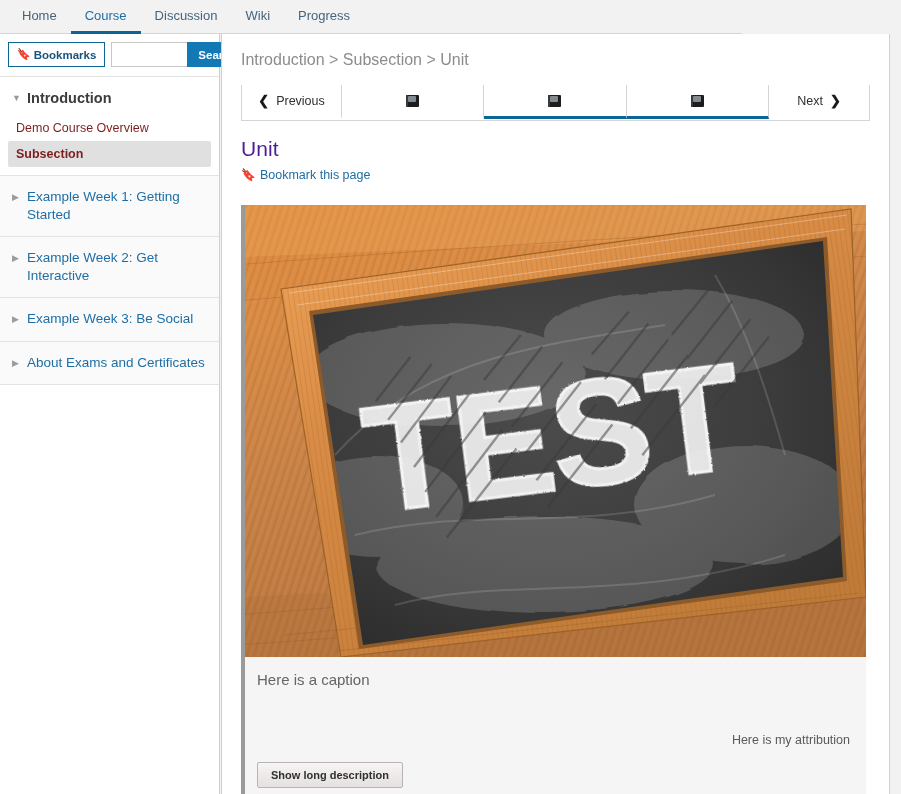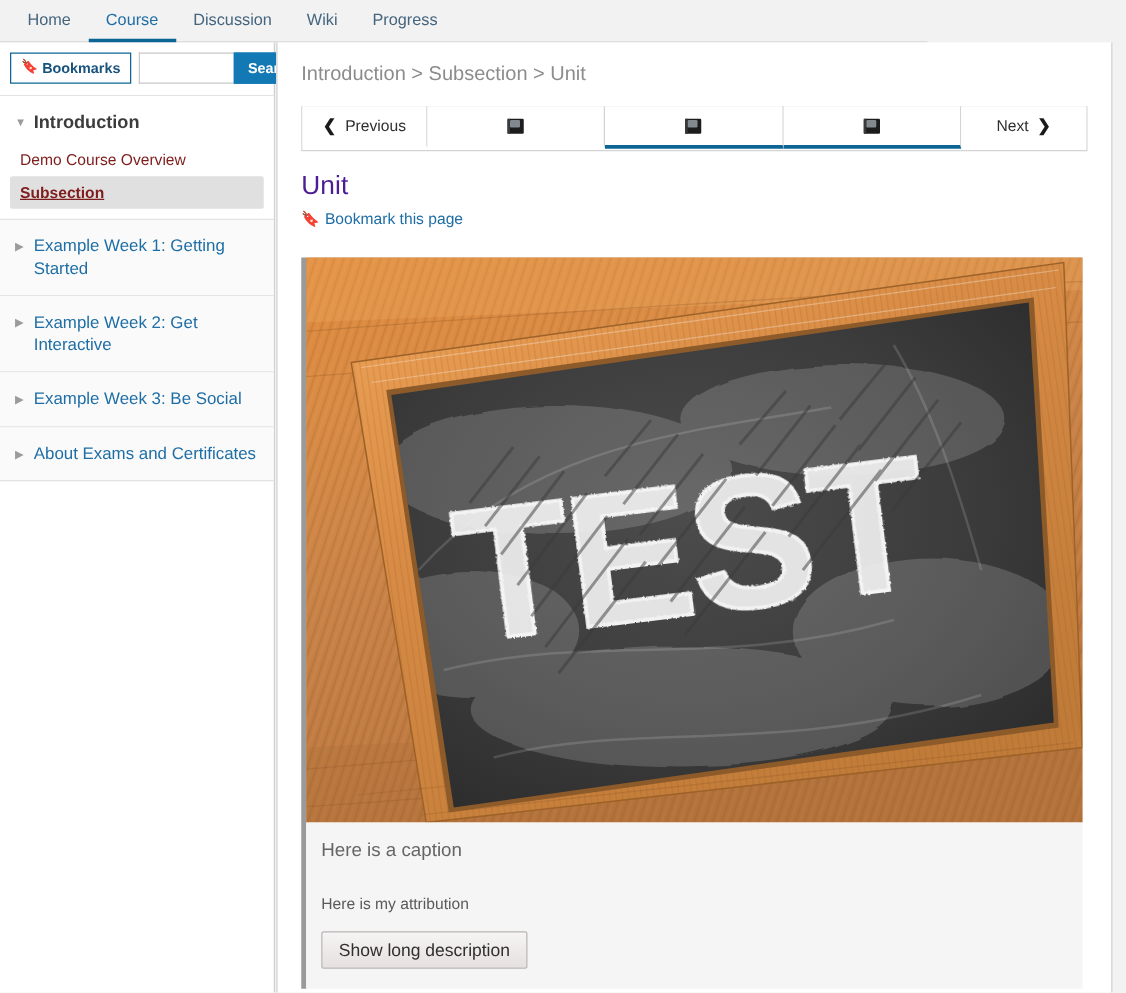--- a/index.html
+++ b/index.html
@@ -89,21 +89,21 @@
     color: #1e6ea5;
   }
   .chapter.open .chapter-title { color: #3c3c3c; font-weight: bold; font-size: 14.5px; }
 
   .sub-list { padding: 0 8px 8px 8px; }
   .sub-item {
     display: block; font-size: 12.5px; color: #7f1d1d;
     padding: 6px 8px; cursor: pointer; border-radius: 2px;
     text-decoration: none;
   }
-  .sub-item.active { background: #e0e0e0; font-weight: bold; text-decoration: underline; }
+  .sub-item.active { background: #e0e0e0; font-weight: bold; }
 
   
   #content {
     position: absolute; left: 221px; top: 0;
     width: 680px; height: 760px;
     background: #f2f2f2;
     padding: 0 11px 0 0;
   }
   #content-card {
     position: absolute; left: 0; top: 0;
@@ -184,26 +184,26 @@
 
   #figure-caption-box {
     background: #f5f5f5;
     padding: 14px 16px 16px 12px;
     min-height: 126px;
     position: relative;
   }
   #caption-text { font-size: 15px; color: #656565; }
   #attribution-text {
     font-size: 12.5px; color: #5a5a5a;
-    text-align: left; margin-top: 27px;
+    text-align: right; margin-top: 45px;
   }
   #long-desc-btn {
     margin-top: 15px;
     padding: 6px 13px;
-    font-size: 14px; font-weight: normal; color: #2f2f2f;
+    font-size: 11px; font-weight: bold; color: #2f2f2f;
     background: linear-gradient(to bottom, #f6f4f4 0%, #e6e0e0 100%);
     border: 1px solid #b9b4b4; border-radius: 2px;
     cursor: pointer; font-family: "Liberation Sans", sans-serif;
   }
 </style>
 </head>
 <body>
 
 <div id="top-nav">
   <div class="top-tabs">

